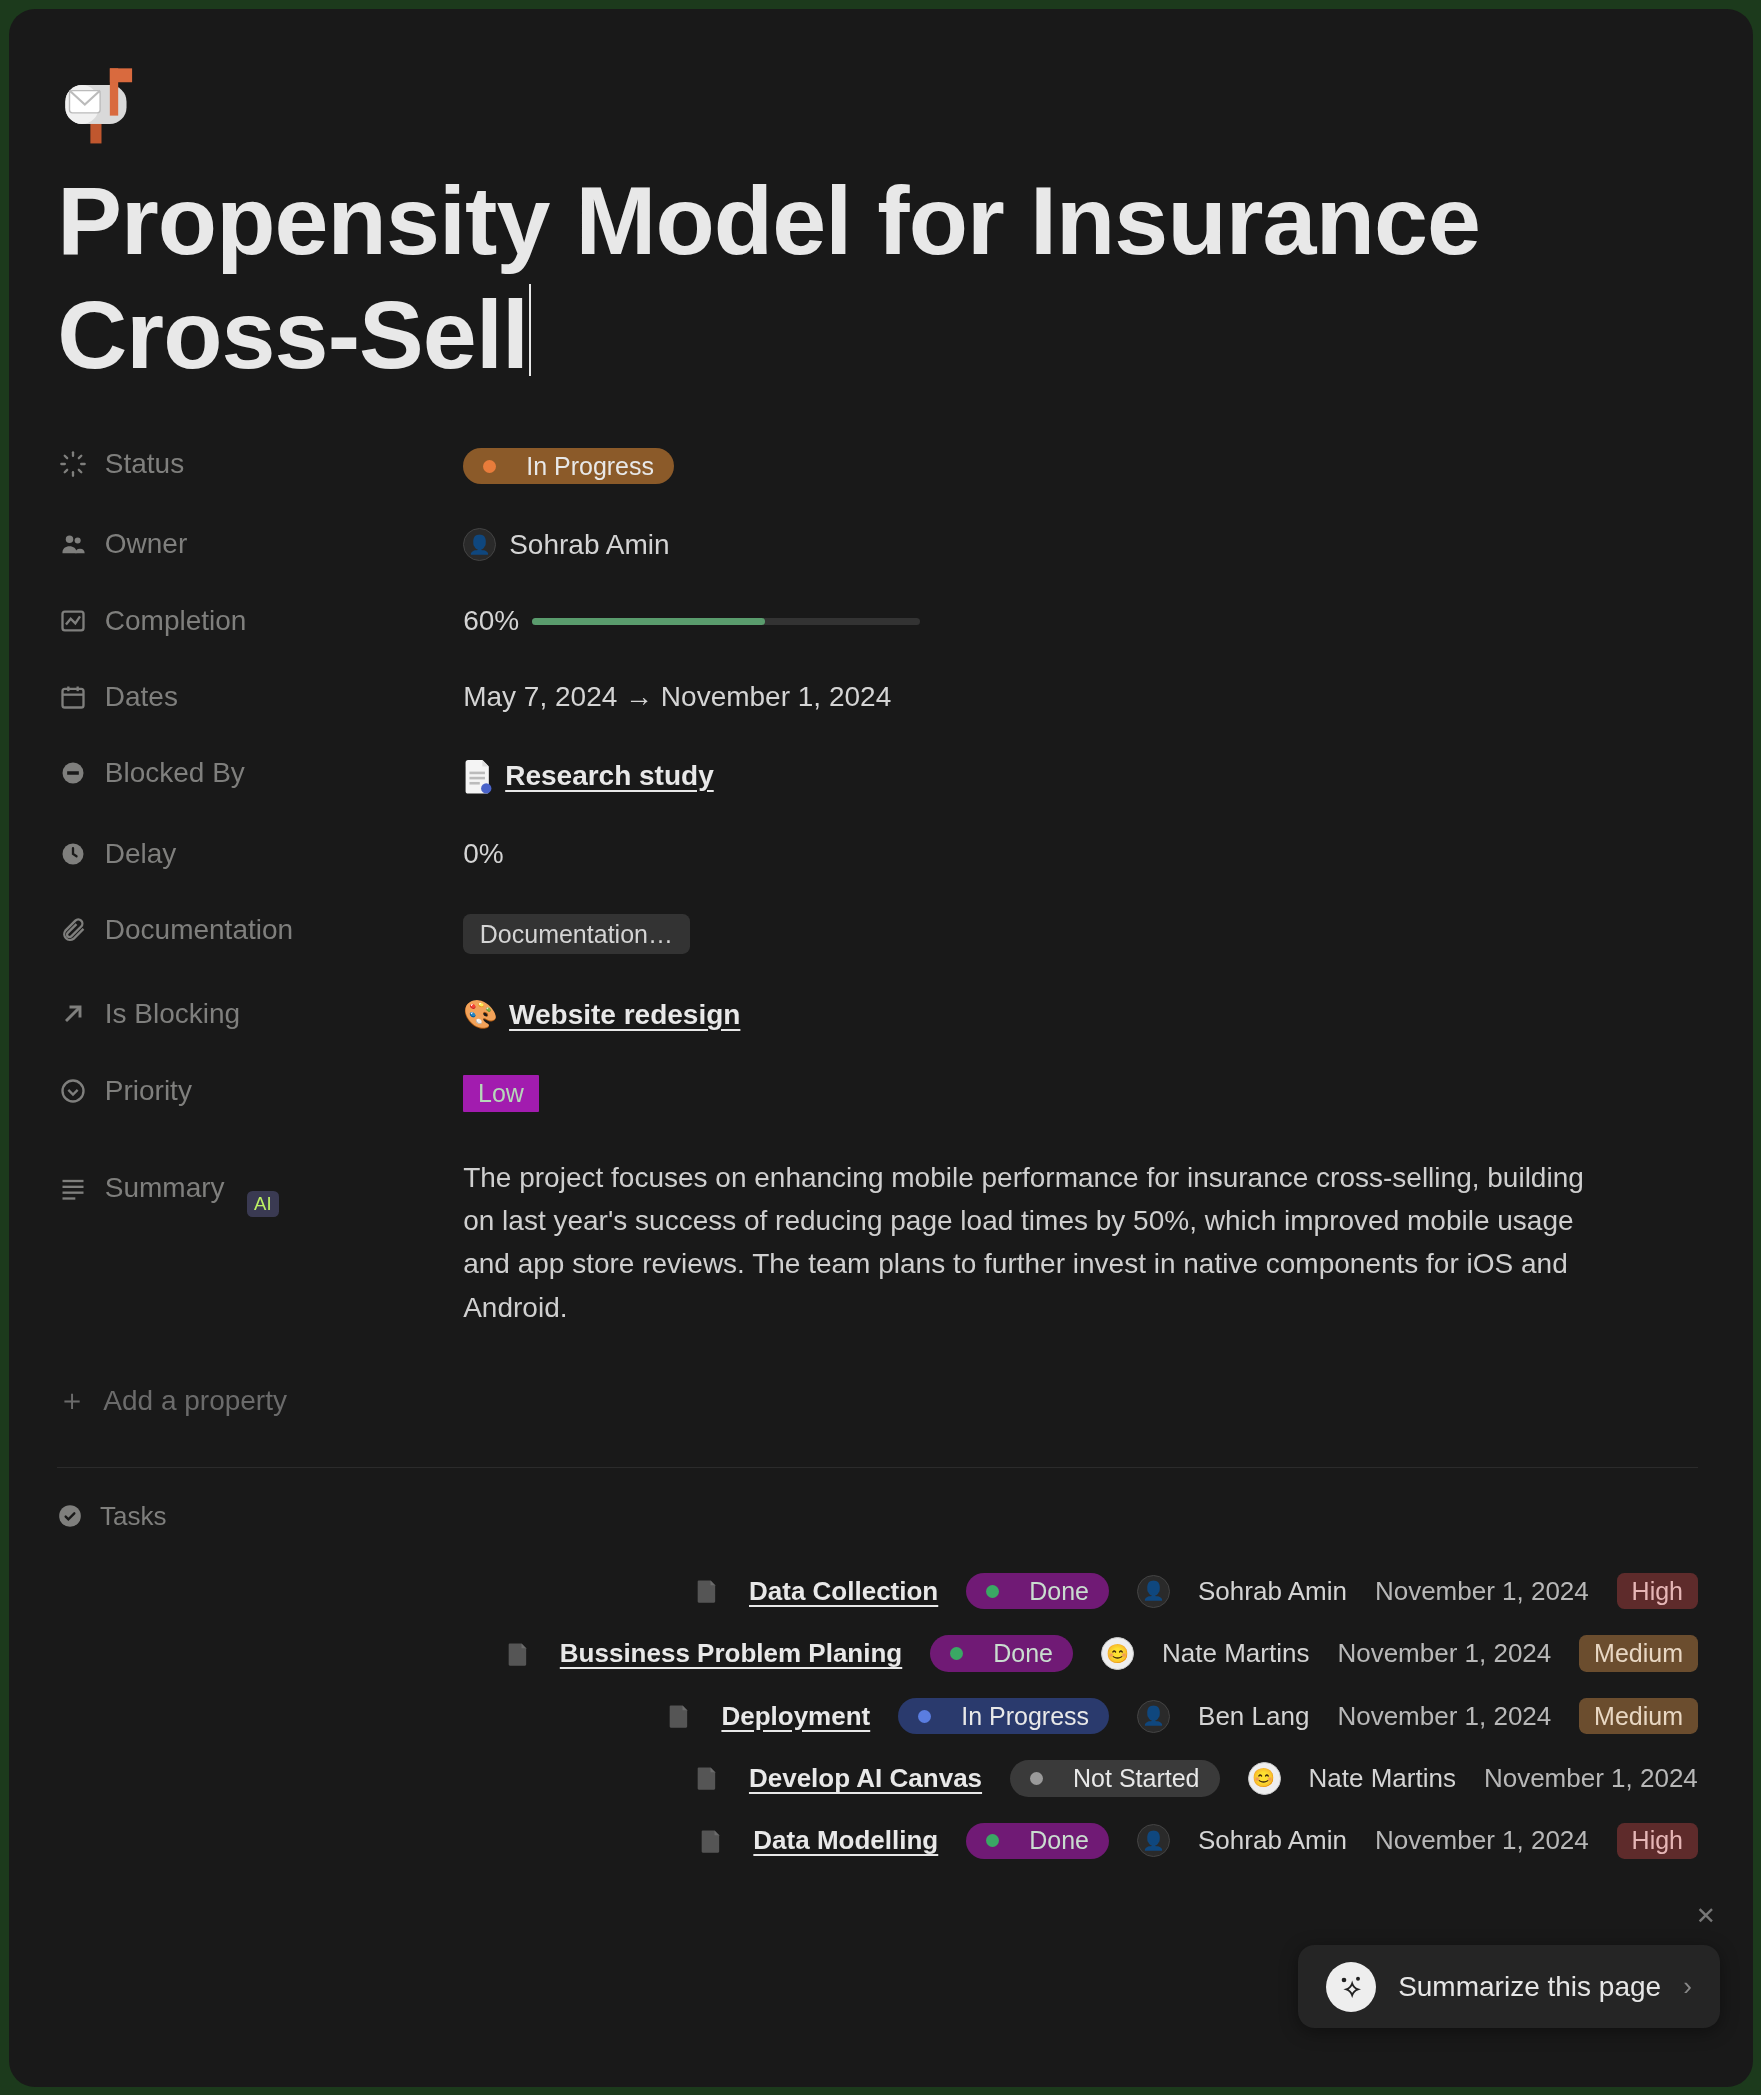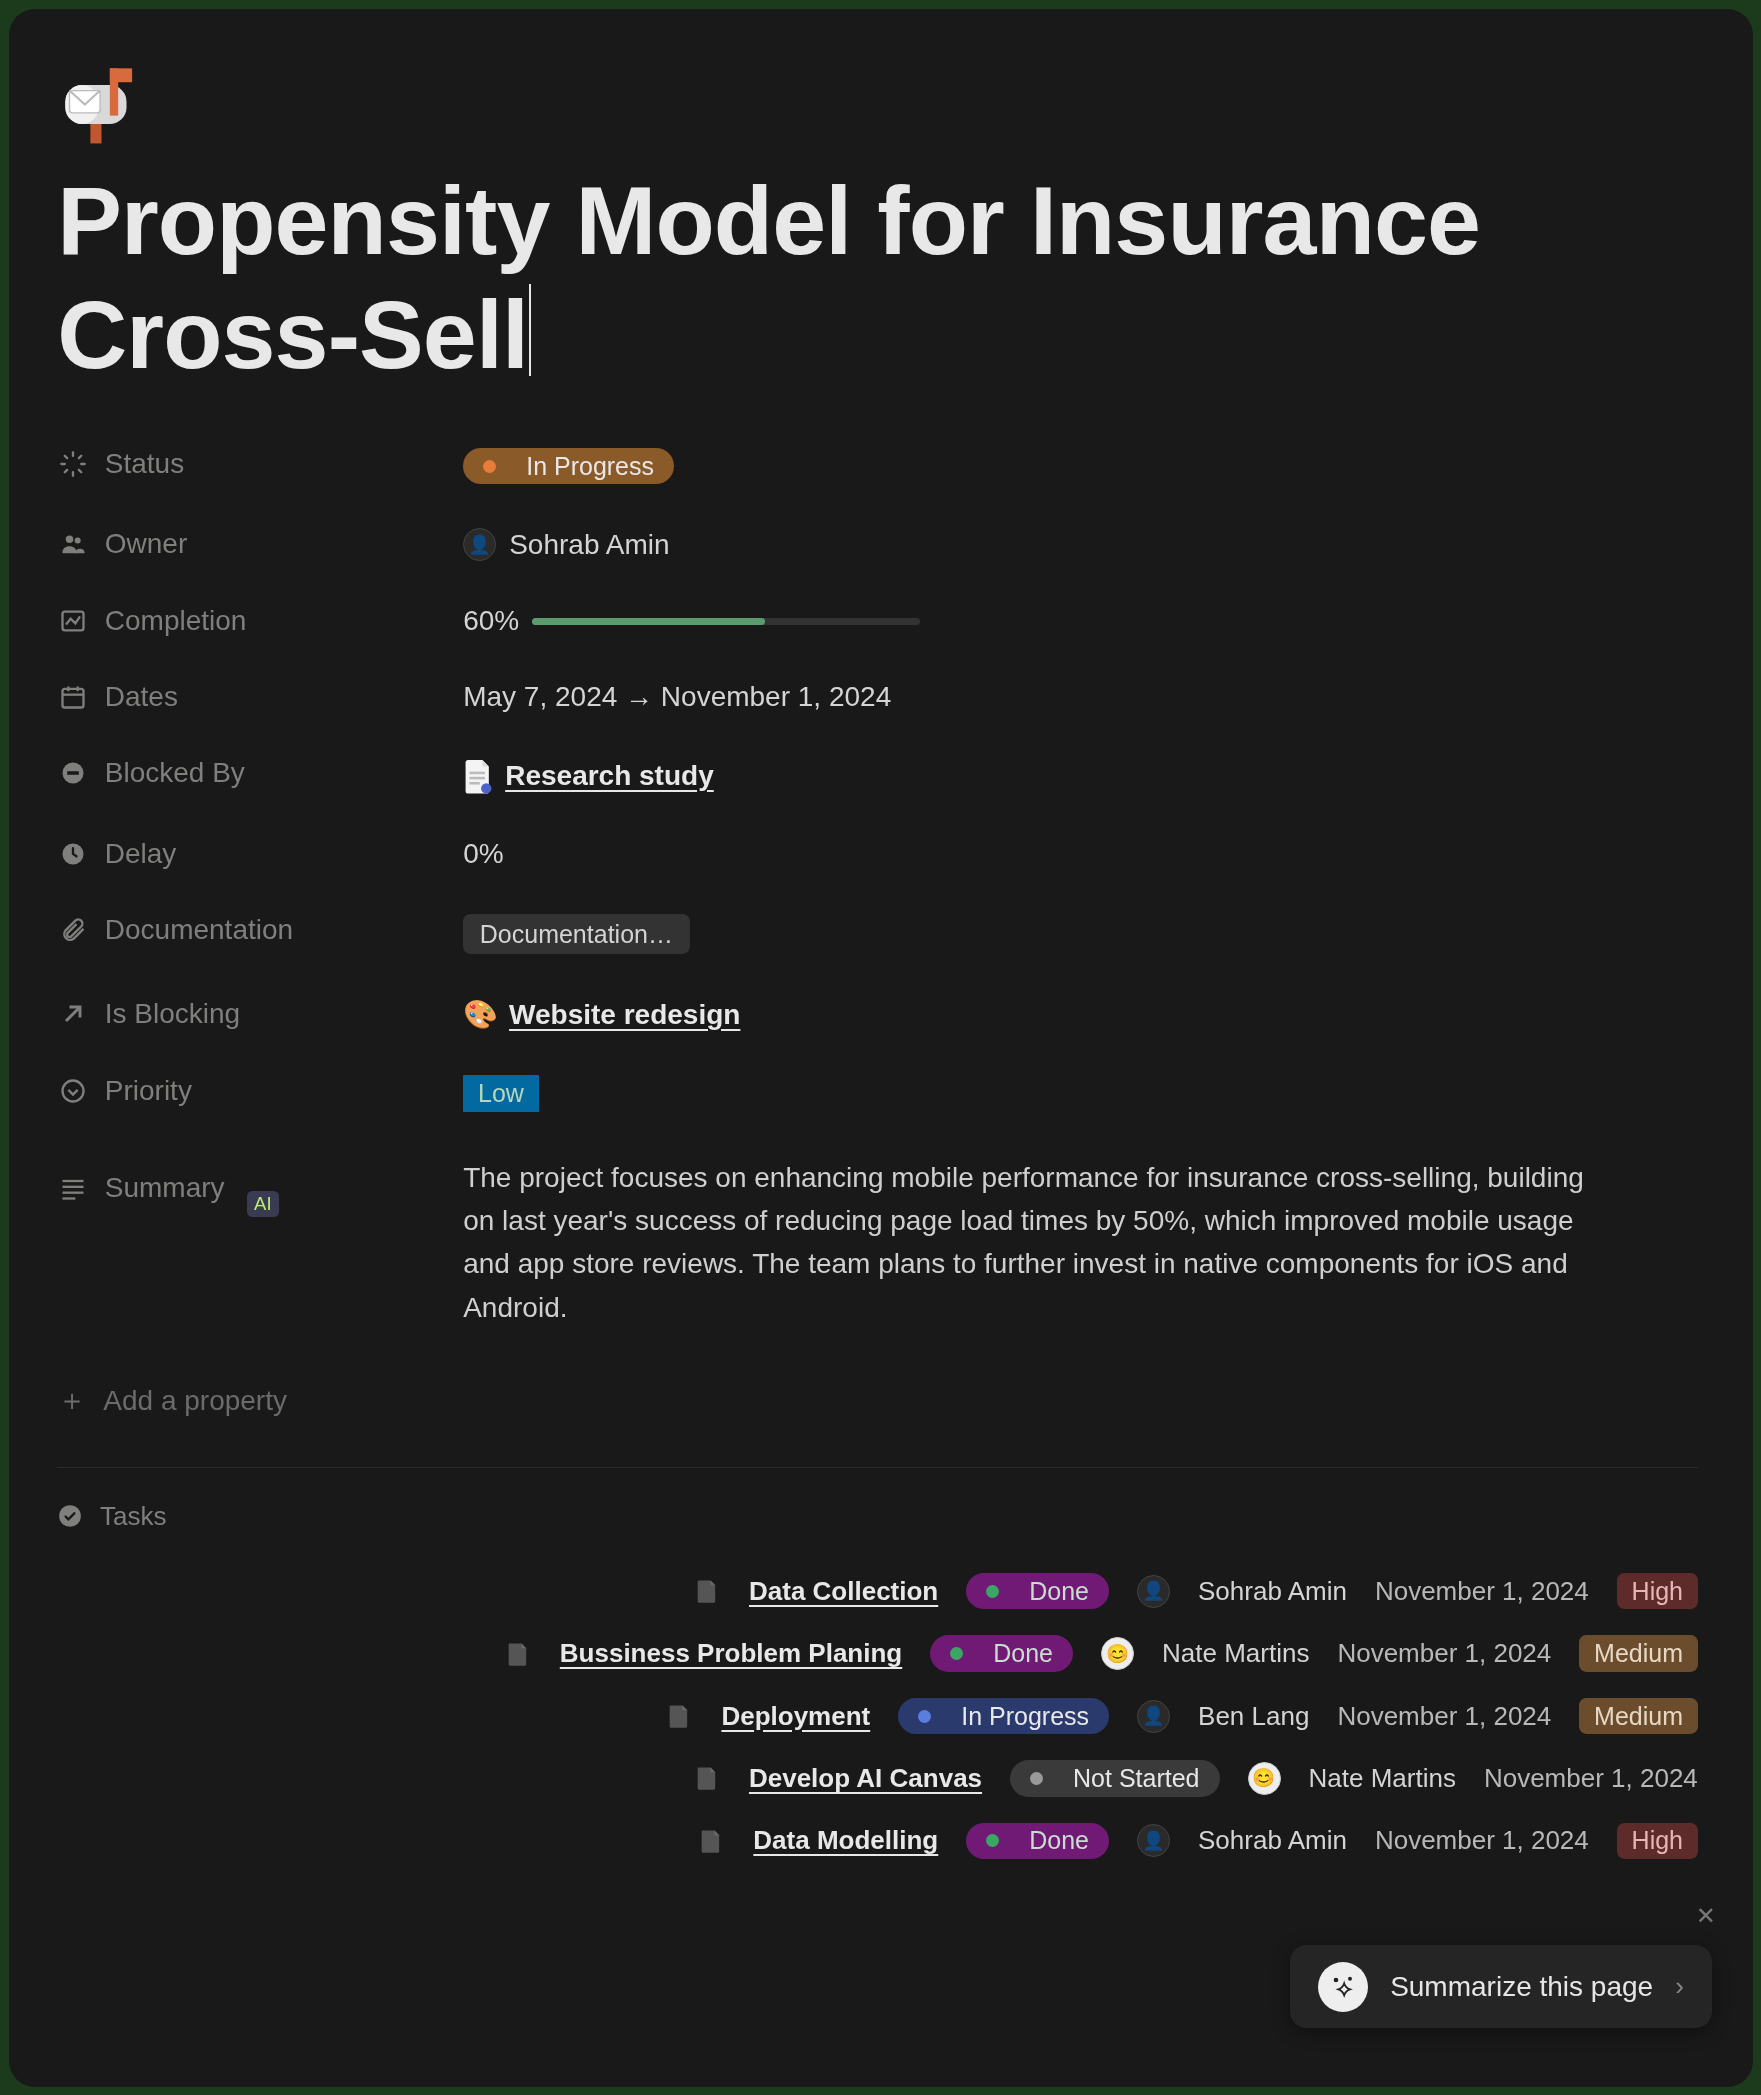--- a/index.html
+++ b/index.html
@@ -39,21 +39,21 @@
   .pill .dot { width:13px; height:13px; border-radius:50%; }
   .pill-orange { background:#8b5a29; }
   .dot-orange { background:#e87c3b; }
   .pill-green-dark { background:#701a75; color:#c9ddcf;}
   .dot-green { background:#3aa864; }
   .pill-blue { background:#2a3a6d; }
   .dot-blue { background:#5a7de0; }
   .pill-gray { background:#3a3a3a; }
   .dot-gray { background:#9a9a9a; }
 
-  .tag-green { background:#0369a1; color:#b6d7b9; padding:3.7px 14.8px; border-radius:1px; font-size:25px; }
+  .tag-green { background:#a21caf; color:#b6d7b9; padding:3.7px 14.8px; border-radius:1px; font-size:25px; }
   .tag-brown { background:#6b4d2e; color:#e8d7c3; padding:3.7px 14.8px; border-radius:7.4px; font-size:25px; }
   .tag-red { background:#5e2b2b; color:#e6b6b6; padding:3.7px 14.8px; border-radius:7.4px; font-size:25px; }
 
   .avatar { width:33px; height:33px; border-radius:50%; background:#333; display:inline-flex; align-items:center; justify-content:center; font-size:16.6px; color:#888; flex-shrink:0; border:0.9px solid #444;}
   .avatar.light { background:#eee; color:#222; border-color:#ccc;}
   .avatar.nm::after { content:"😊"; font-size:18.5px;}
   .avatar.sa { background:#2a2a2a; }
   .avatar.sa::after { content:"👤"; font-size:18.5px; filter:brightness(0.6);}
 
   .progress { width:388px; height:7.4px; background:#333; border-radius:3.7px; position:relative; }
@@ -73,21 +73,21 @@
   .divider { height:0.9px; background:#2b2b2b; margin:46px 0 33px 0; }
 
   .tasks-header { display:flex; align-items:center; gap:14.8px; color:#7f7f7d; font-size:26px; margin-bottom:28px;}
   .tasks-header .icn { width:28px; height:28px; fill:#7f7f7d;}
 
   .task-row { display:flex; align-items:center; gap:28px; padding:13px 0; font-size:26px; color:#d4d4d4;justify-content:flex-end;}
   .task-row .page-glyph { width:28px; height:28px; flex-shrink:0; }
   .task-title { font-weight:600; text-decoration:underline; text-underline-offset:4.6px; color:#e8e8e8; white-space:nowrap;}
 
   .summarize-card {
-    position:absolute; right:41px; bottom:59px;
+    position:absolute; right:33px; bottom:59px;
     background:#252525; border-radius:16.6px; padding:16.6px 28px;
     display:flex; align-items:center; gap:22px; font-size:28px; color:#e6e6e6;
     box-shadow:0 3.7px 18.5px rgba(0,0,0,0.4);
   }
   .summarize-card .circ { width:50px; height:50px; border-radius:50%; background:#eee; display:flex; align-items:center; justify-content:center; font-size:26px; }
   .summarize-card .chev { color:#888; font-size:26px;}
   .close-x { position:absolute; right:37px; bottom:157px; color:#777; font-size:24px; }
 
   .doc-ico { width:31px; height:37px;}
 </style>

